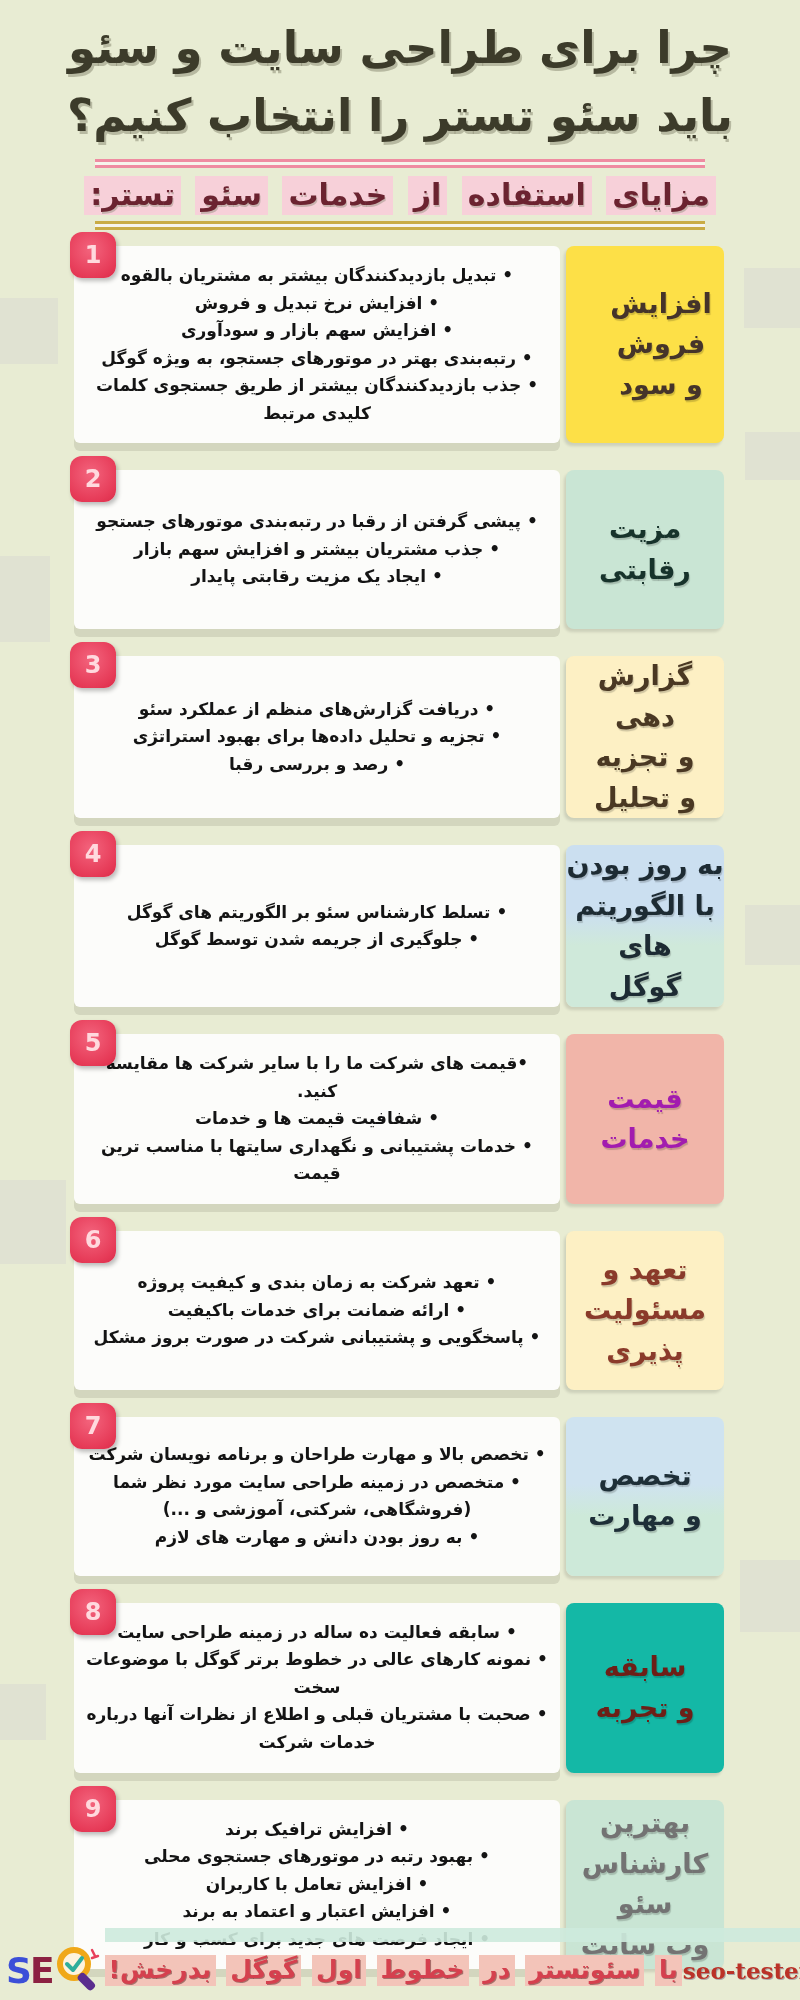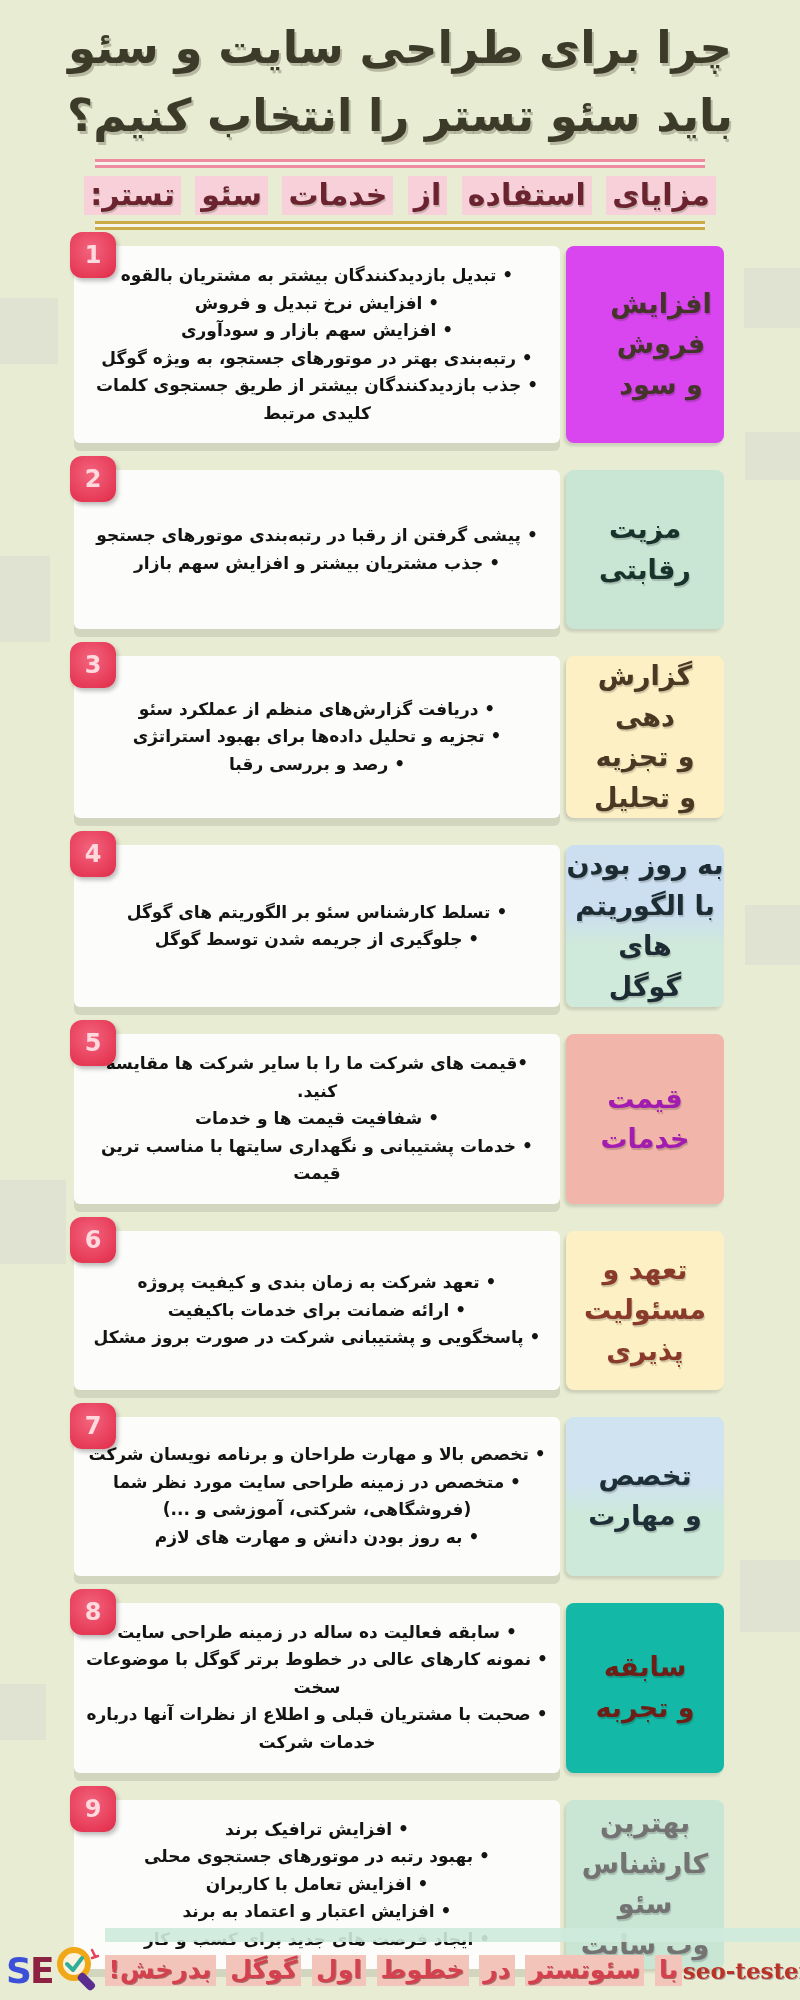--- a/index.html
+++ b/index.html
@@ -164,21 +164,21 @@
     <div>چرا برای طراحی سایت و سئو</div>
     <div>باید سئو تستر را انتخاب کنیم؟</div>
   </div>
 
   <div class="rule rule-pink"></div>
   <div class="subtitle"><span class="chip">مزایای</span> <span class="chip">استفاده</span> <span class="chip">از</span> <span class="chip">خدمات</span> <span class="chip">سئو</span> <span class="chip">تستر:</span> </div>
   <div class="rule rule-gold"></div>
 
   <div class="sections">
   <div class="section">
-    <div class="label" style="background: #d946ef; color: rgb(69, 52, 42); padding-left: 32px;">افزایش
+    <div class="label" style="background: #fde047; color: rgb(69, 52, 42); padding-left: 32px;">افزایش
 فروش
 و سود</div>
     <div class="card">
       <div class="badge">
         <span>1</span>
       </div>
     <div class="line">• تبدیل بازدیدکنندگان بیشتر به مشتریان بالقوه</div>
           <div class="line">• افزایش نرخ تبدیل و فروش</div>
           <div class="line">• افزایش سهم بازار و سودآوری</div>
           <div class="line">• رتبه‌بندی بهتر در موتورهای جستجو، به ویژه گوگل</div>
@@ -188,20 +188,21 @@
 
   <div class="section">
     <div class="label" style="background: rgb(201, 229, 212); color: rgb(23, 51, 43);">مزیت
 رقابتی</div>
     <div class="card">
       <div class="badge">
         <span>2</span>
       </div>
     <div class="line">• پیشی گرفتن از رقبا در رتبه‌بندی موتورهای جستجو</div>
           <div class="line">• جذب مشتریان بیشتر و افزایش سهم بازار</div>
+          <div class="line">• ایجاد یک مزیت رقابتی پایدار</div>
         </div>
   </div>
 
   <div class="section">
     <div class="label" style="background: rgb(253, 240, 196); color: rgb(74, 56, 35);">گزارش دهی
 و تجزیه
 و تحلیل</div>
     <div class="card">
       <div class="badge">
         <span>3</span>

